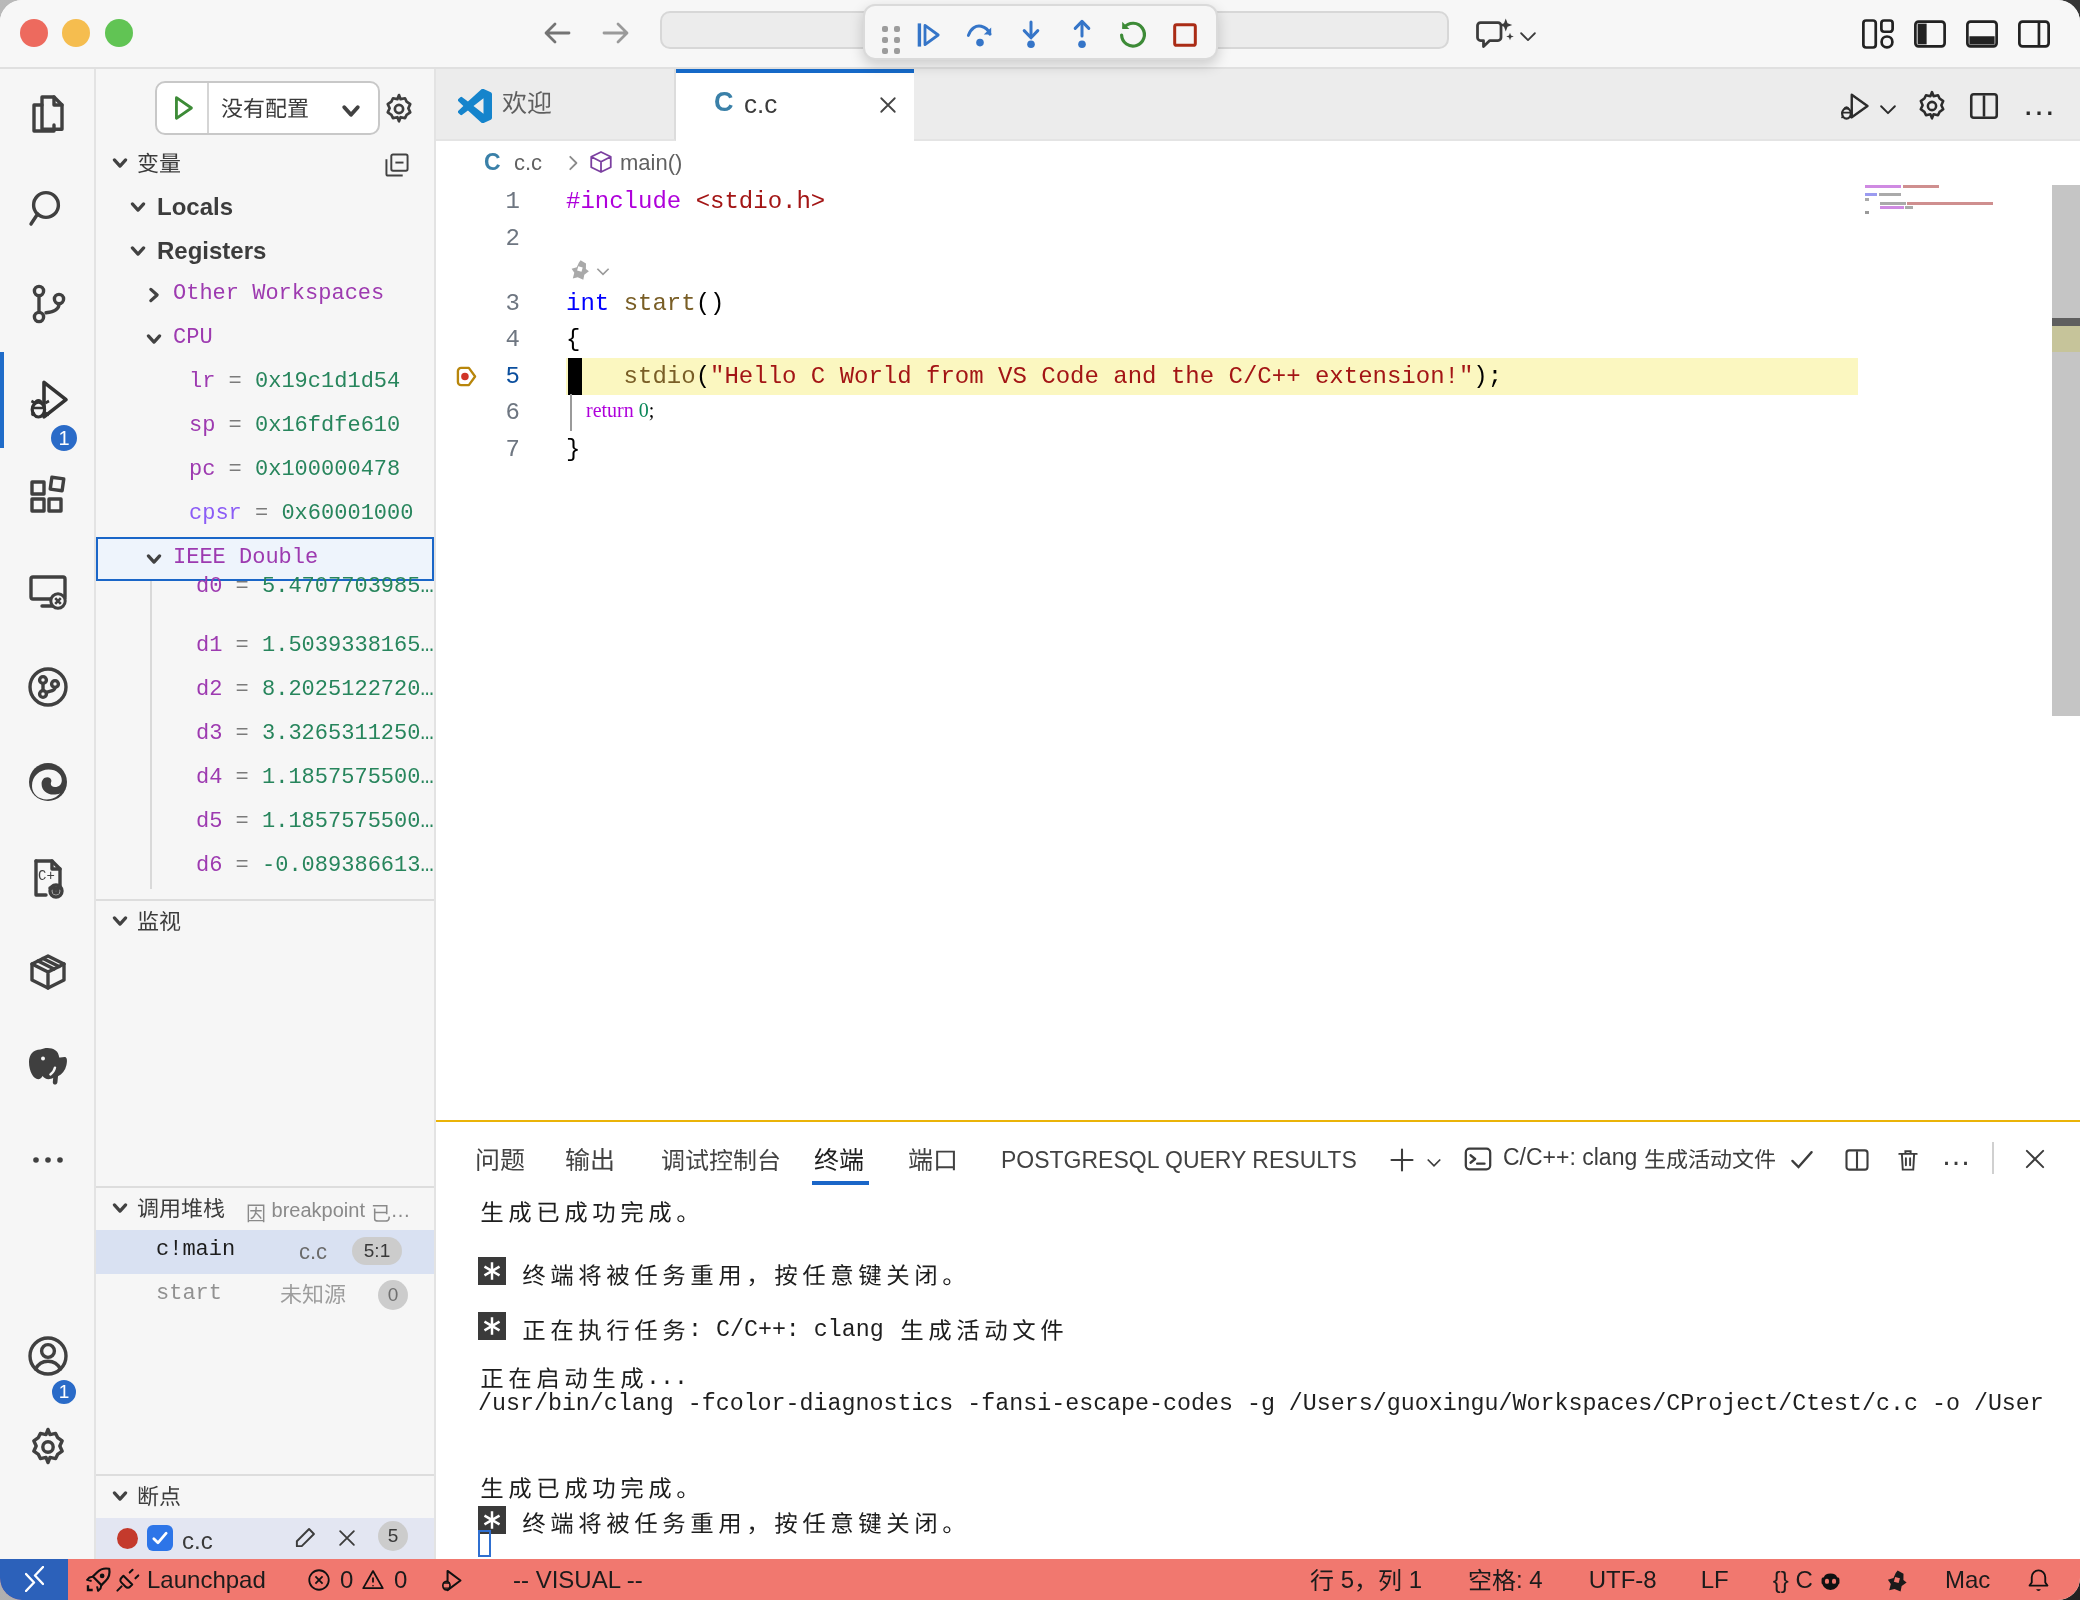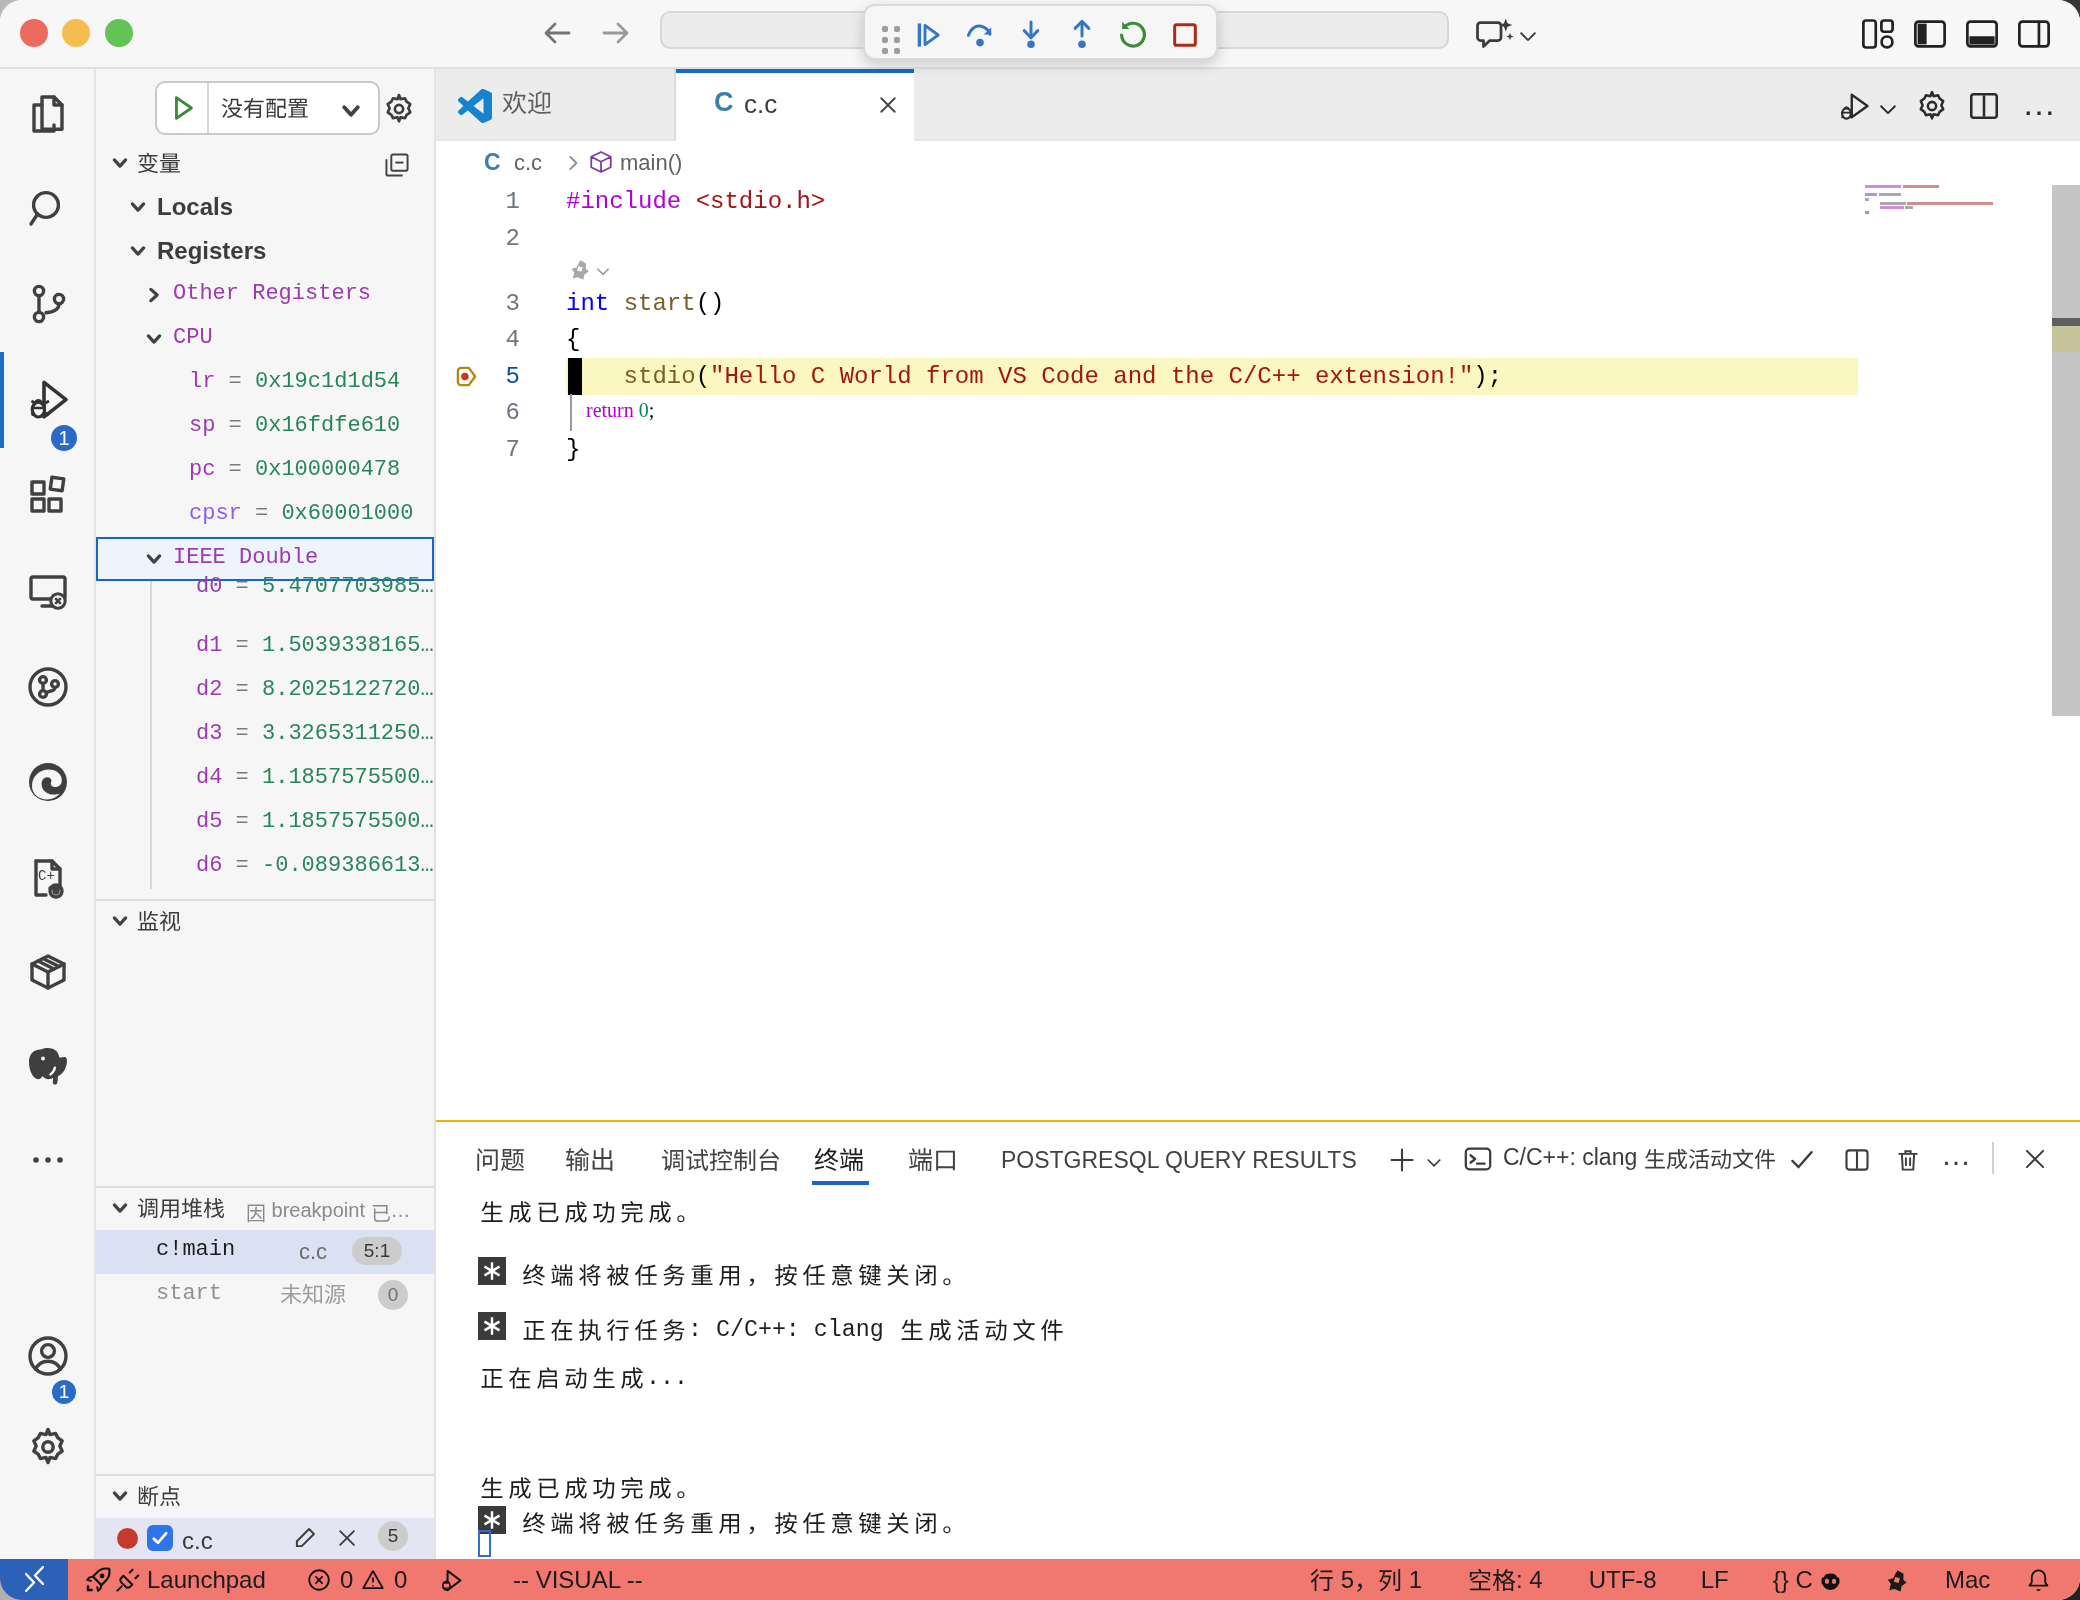--- a/index.html
+++ b/index.html
@@ -276,21 +276,21 @@
         <path d="M3.5 5.5 8 10.5l4.5-5" class="chev"></path>
       </svg>
       <div class="abs " style="left:61px;top:124px;font-size:24px;font-weight:700;color:#3c3c3c">Locals</div>
       <svg class="abs" style="left:32px;top:172px" width="20" height="20" viewBox="0 0 16 16">
         <path d="M3.5 5.5 8 10.5l4.5-5" class="chev"></path>
       </svg>
       <div class="abs " style="left:61px;top:168px;font-size:24px;font-weight:700;color:#3c3c3c">Registers</div>
       <svg class="abs" style="left:48px;top:216px" width="20" height="20" viewBox="0 0 16 16">
         <path d="M5.5 3.5 10.5 8l-5 4.5" class="chev"></path>
       </svg>
-      <div class="abs " style="left:77px;top:212px;font-size:22px;font-family:'Liberation Mono',monospace;white-space:pre;color:#9d3ab0">Other Registers</div>
+      <div class="abs " style="left:77px;top:212px;font-size:22px;font-family:'Liberation Mono',monospace;white-space:pre;color:#9d3ab0">Other Workspaces</div>
       <svg class="abs" style="left:48px;top:260px" width="20" height="20" viewBox="0 0 16 16">
         <path d="M3.5 5.5 8 10.5l4.5-5" class="chev"></path>
       </svg>
       <div class="abs " style="left:77px;top:256px;font-size:22px;font-family:'Liberation Mono',monospace;white-space:pre;color:#9d3ab0">CPU</div>
       <div class="abs " style="left:93px;top:300px;font-size:22px;font-family:'Liberation Mono',monospace;white-space:pre"><span style="color:#9d3ab0">lr</span><span style="color:#7b7b7b"> = </span><span style="color:#27855c">0x19c1d1d54</span></div>
       <div class="abs " style="left:93px;top:344px;font-size:22px;font-family:'Liberation Mono',monospace;white-space:pre"><span style="color:#9d3ab0">sp</span><span style="color:#7b7b7b"> = </span><span style="color:#27855c">0x16fdfe610</span></div>
       <div class="abs " style="left:93px;top:388px;font-size:22px;font-family:'Liberation Mono',monospace;white-space:pre"><span style="color:#9d3ab0">pc</span><span style="color:#7b7b7b"> = </span><span style="color:#27855c">0x100000478</span></div>
       <div class="abs " style="left:93px;top:432px;font-size:22px;font-family:'Liberation Mono',monospace;white-space:pre"><span style="color:#8b5cf6">cpsr</span><span style="color:#7b7b7b"> = </span><span style="color:#27855c">0x60001000</span></div>
       <div class="abs" style="left:0px;top:468px;width:338px;height:44px;border:2px solid #1a66c8;background:#eef4fc"></div>
       <svg class="abs" style="left:48px;top:480px" width="20" height="20" viewBox="0 0 16 16">
@@ -615,20 +615,21 @@
           <use href="#u5728"></use>
         </svg><svg class="cg " viewBox="-100 -100 1200 1200" style="width:28.0px;height:28.0px">
           <use href="#u542F"></use>
         </svg><svg class="cg " viewBox="-100 -100 1200 1200" style="width:28.0px;height:28.0px">
           <use href="#u52A8"></use>
         </svg><svg class="cg " viewBox="-100 -100 1200 1200" style="width:28.0px;height:28.0px">
           <use href="#u751F"></use>
         </svg><svg class="cg " viewBox="-100 -100 1200 1200" style="width:28.0px;height:28.0px">
           <use href="#u6210"></use>
         </svg>...</div>
+      <div class="abs" style="left:42px;top:269.2px;font-family:'Liberation Mono',monospace;font-size:23.3px;color:#1e1e1e;white-space:pre">/usr/bin/clang -fcolor-diagnostics -fansi-escape-codes -g /Users/guoxingu/Workspaces/CProject/Ctest/c.c -o /User</div>
       <div class="abs" style="left:42px;top:352.0px;font-family:'Liberation Mono',monospace;font-size:23.3px;color:#1e1e1e;white-space:pre"><svg class="cg " viewBox="-100 -100 1200 1200" style="width:28.0px;height:28.0px">
           <use href="#u751F"></use>
         </svg><svg class="cg " viewBox="-100 -100 1200 1200" style="width:28.0px;height:28.0px">
           <use href="#u6210"></use>
         </svg><svg class="cg " viewBox="-100 -100 1200 1200" style="width:28.0px;height:28.0px">
           <use href="#u5DF2"></use>
         </svg><svg class="cg " viewBox="-100 -100 1200 1200" style="width:28.0px;height:28.0px">
           <use href="#u6210"></use>
         </svg><svg class="cg " viewBox="-100 -100 1200 1200" style="width:28.0px;height:28.0px">
           <use href="#u529F"></use>

